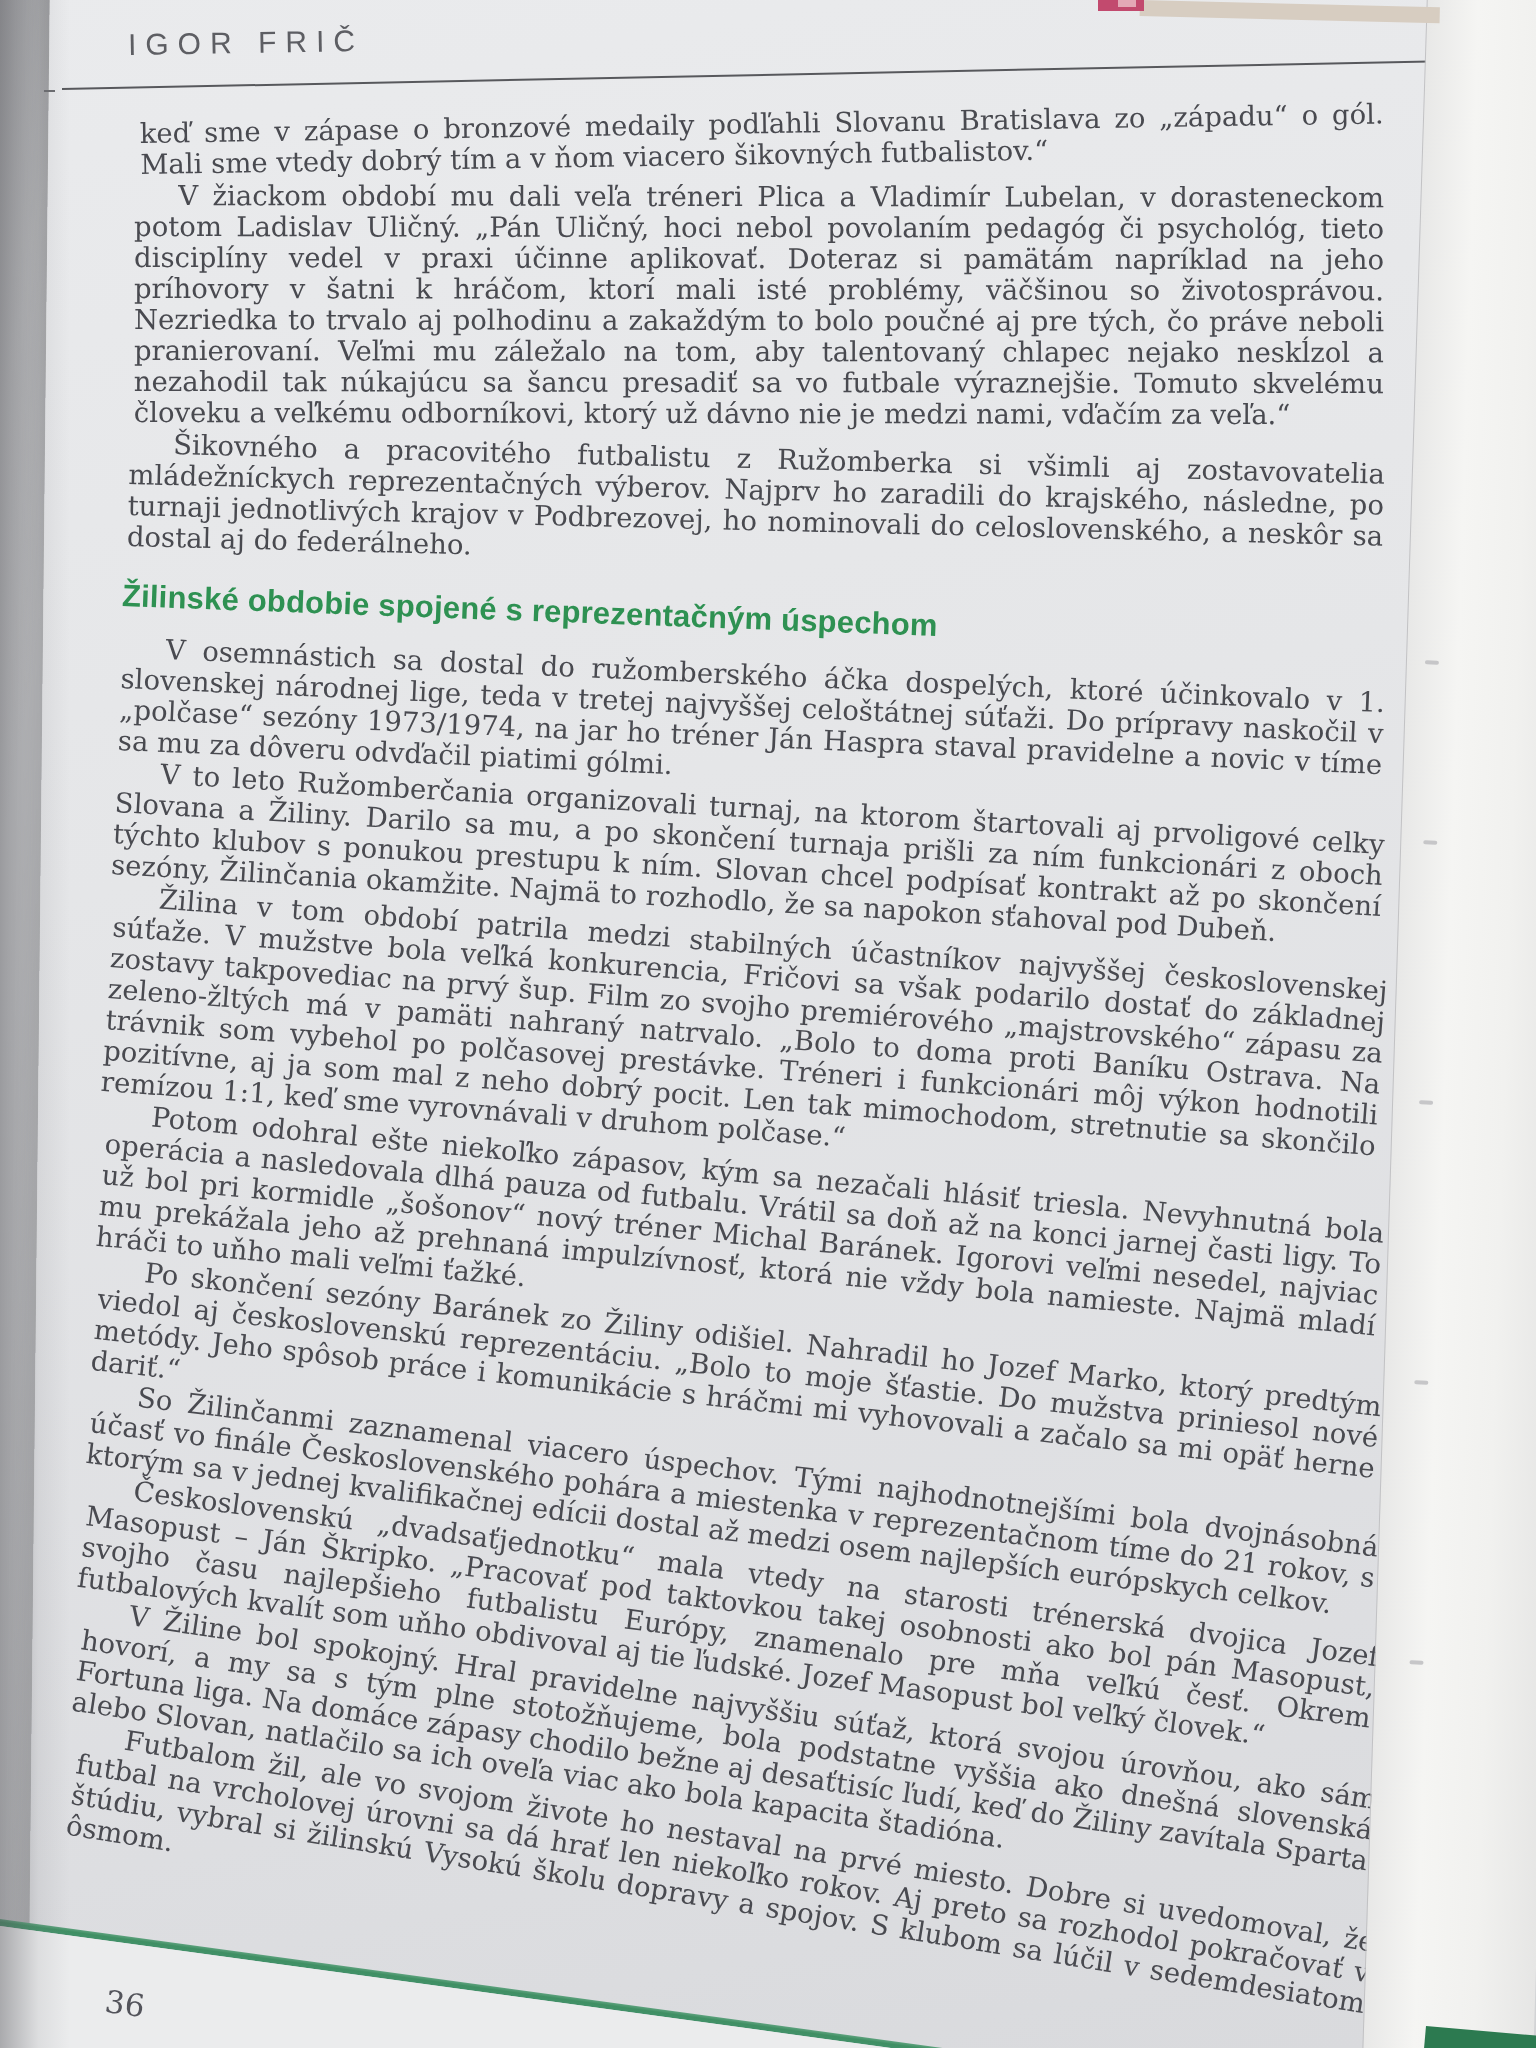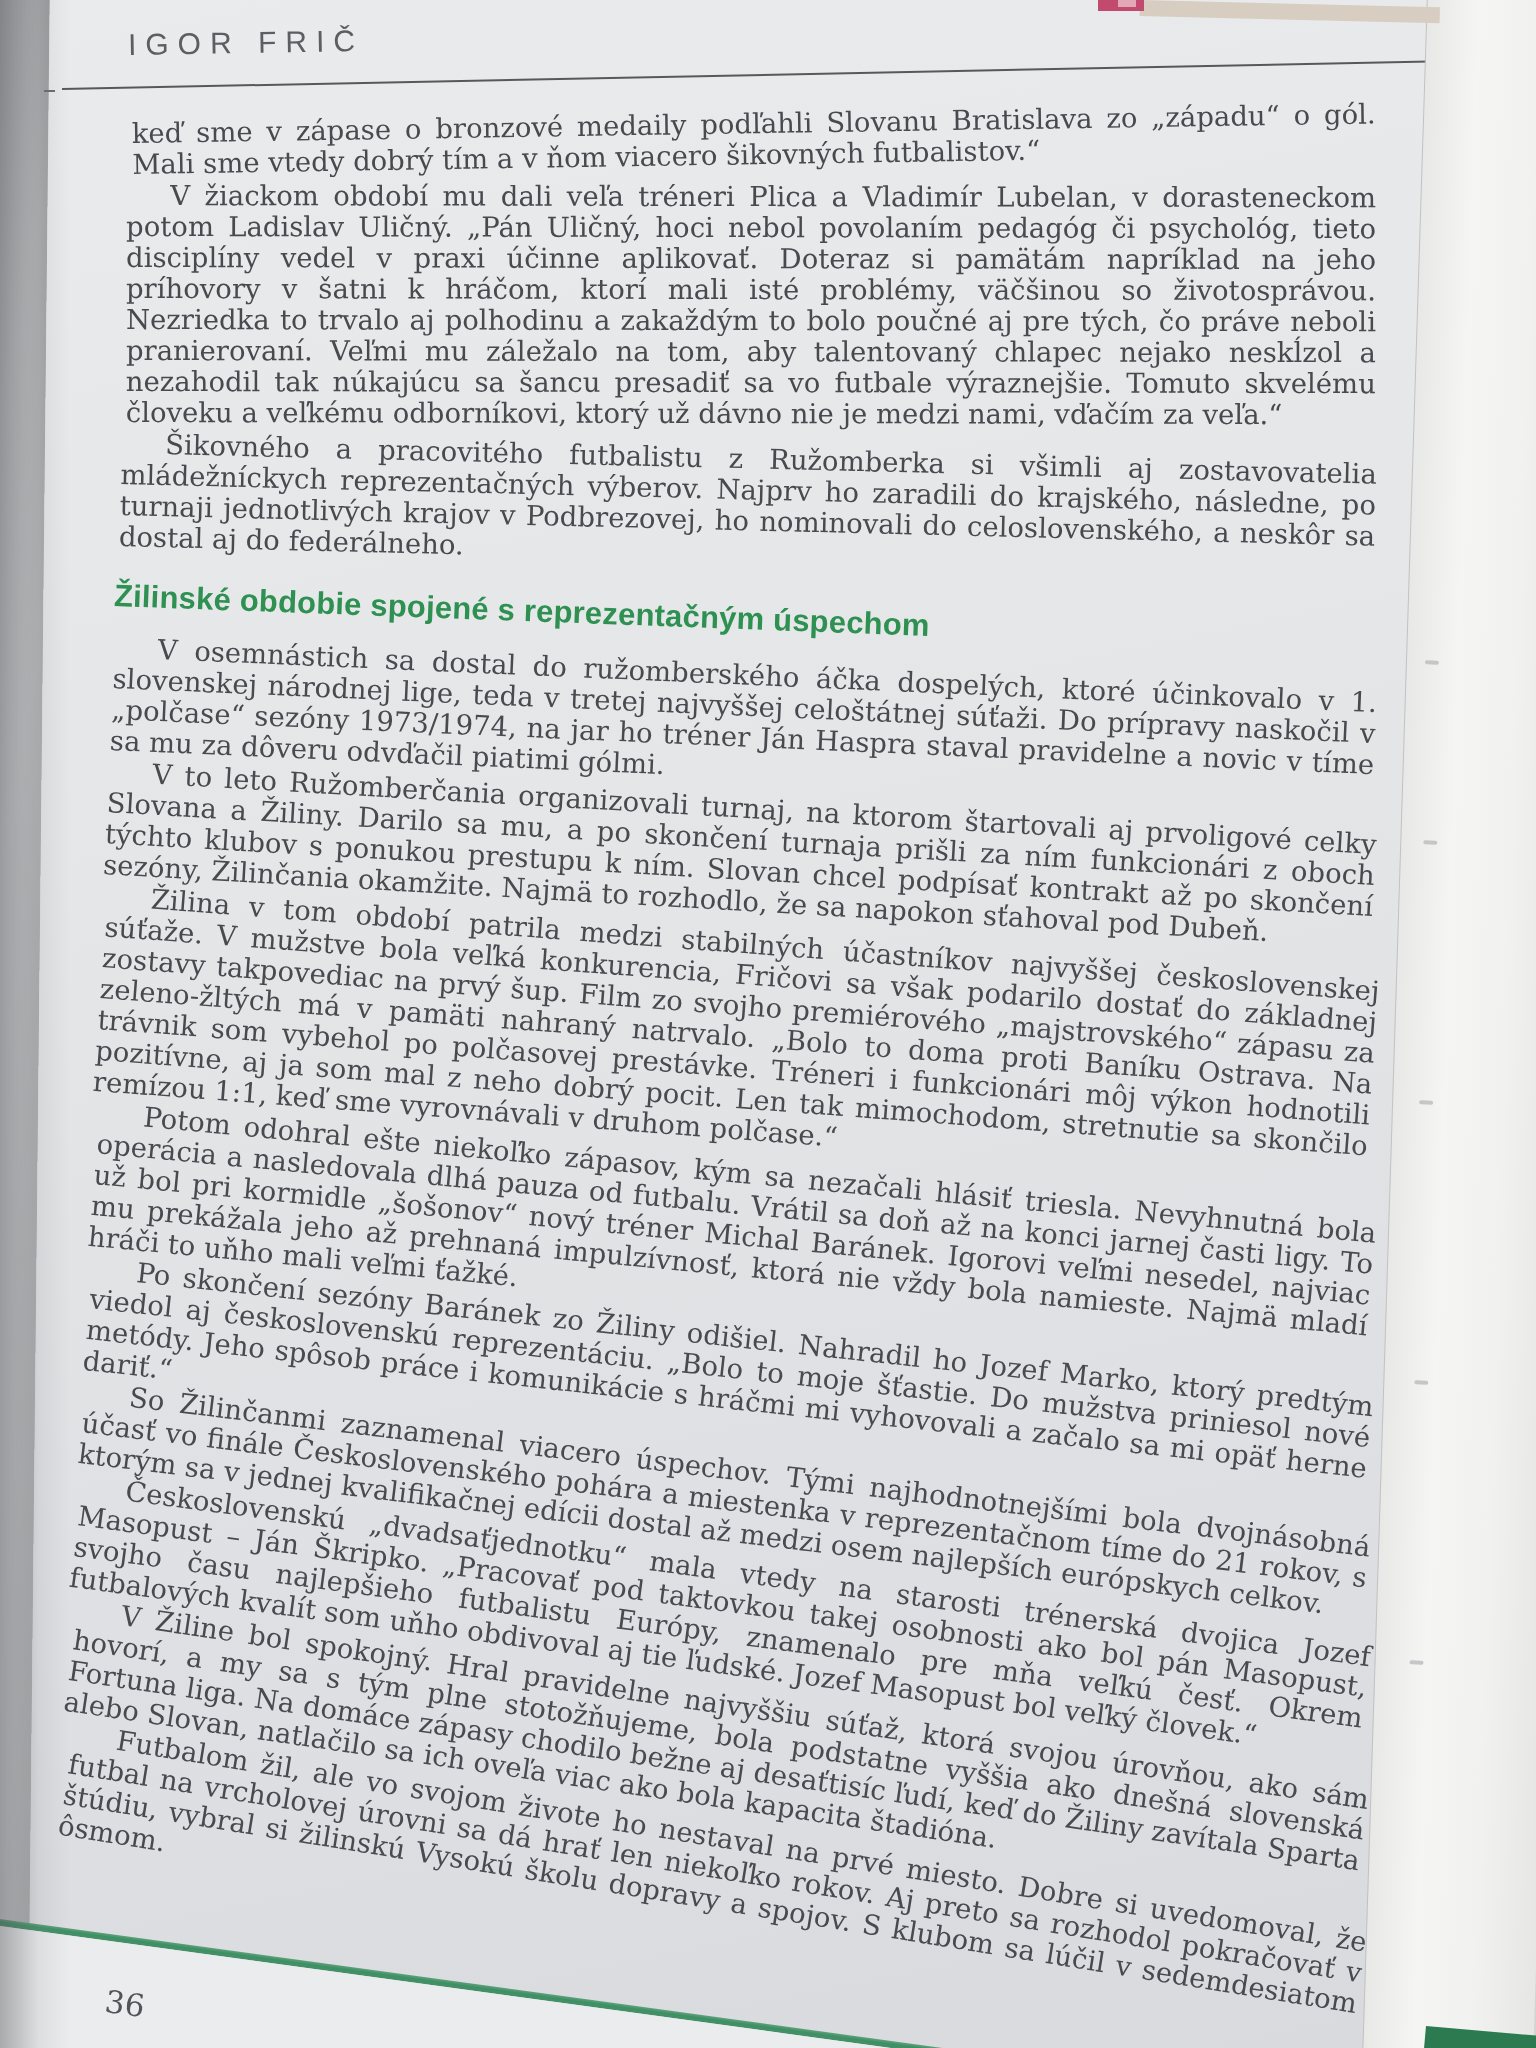--- a/index.html
+++ b/index.html
@@ -26,21 +26,21 @@
   .pink-bit2{position:absolute;left:1118px;top:0;width:18px;height:7px;background:#e3a8b6;}
   
   .running-head{position:absolute;left:128px;top:28px;
     font-family:"Liberation Sans", sans-serif;font-size:30px;font-weight:400;
     letter-spacing:9px;color:#5d5e63;transform:rotate(-1deg);transform-origin:left center;}
   .header-rule{position:absolute;left:62px;top:88px;width:1392px;height:2px;background:#57585c;
     transform:rotate(-1.15deg);transform-origin:left center;}
   .rule-tick{position:absolute;left:44px;top:90px;width:11px;height:2px;background:#6a6b6f;
     transform:rotate(-1.15deg);}
   
-  .text-col{position:absolute;left:66px;top:118px;width:1380px;color:#494a50;}
+  .text-col{position:absolute;left:74px;top:118px;width:1380px;color:#494a50;}
   .para{font-size:27.5px;line-height:31px;text-align:justify;margin-top:0;margin-bottom:0;
     transform-origin:left center;
     margin-left:var(--ml);width:calc(1310px - var(--ml));transform:rotate(var(--rot));}
   .indent{text-indent:44px;}
   .p-0{--ml:66px;--rot:-0.9deg}
   .p-1{--ml:60px;--rot:0.1deg}
   .p-2{--ml:54px;--rot:1.4deg}
   .p-3{--ml:46px;--rot:2.5deg}
   .p-4{--ml:40px;--rot:3.3deg}
   .p-5{--ml:34px;--rot:4.3deg}

